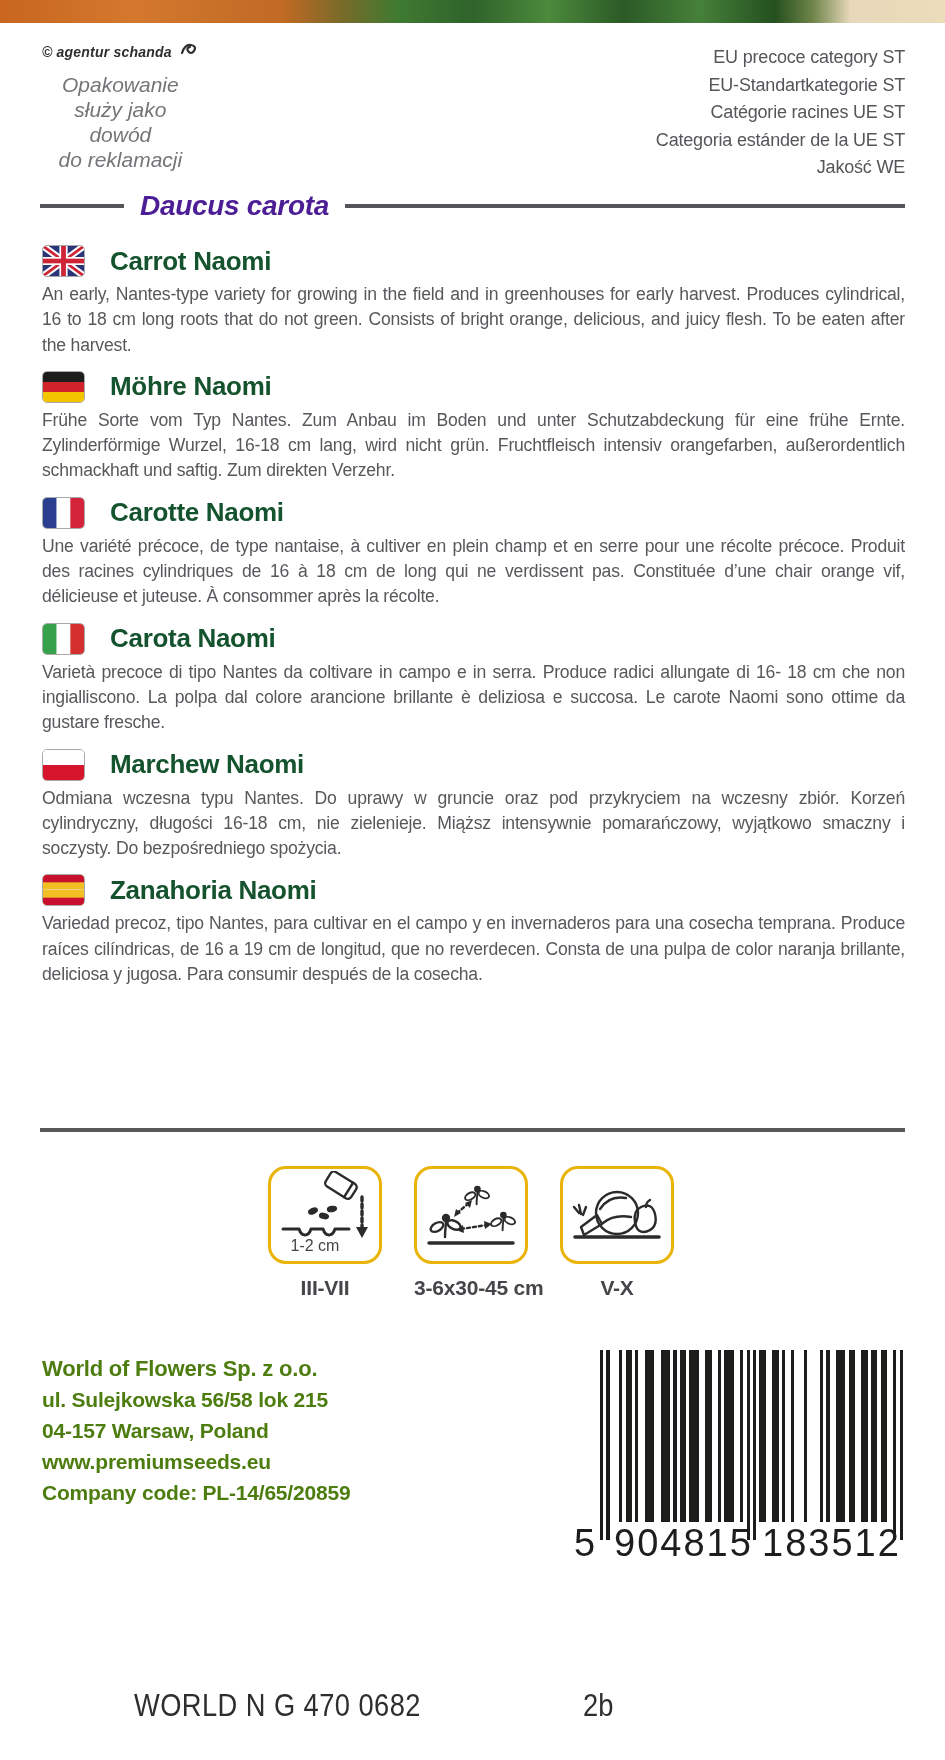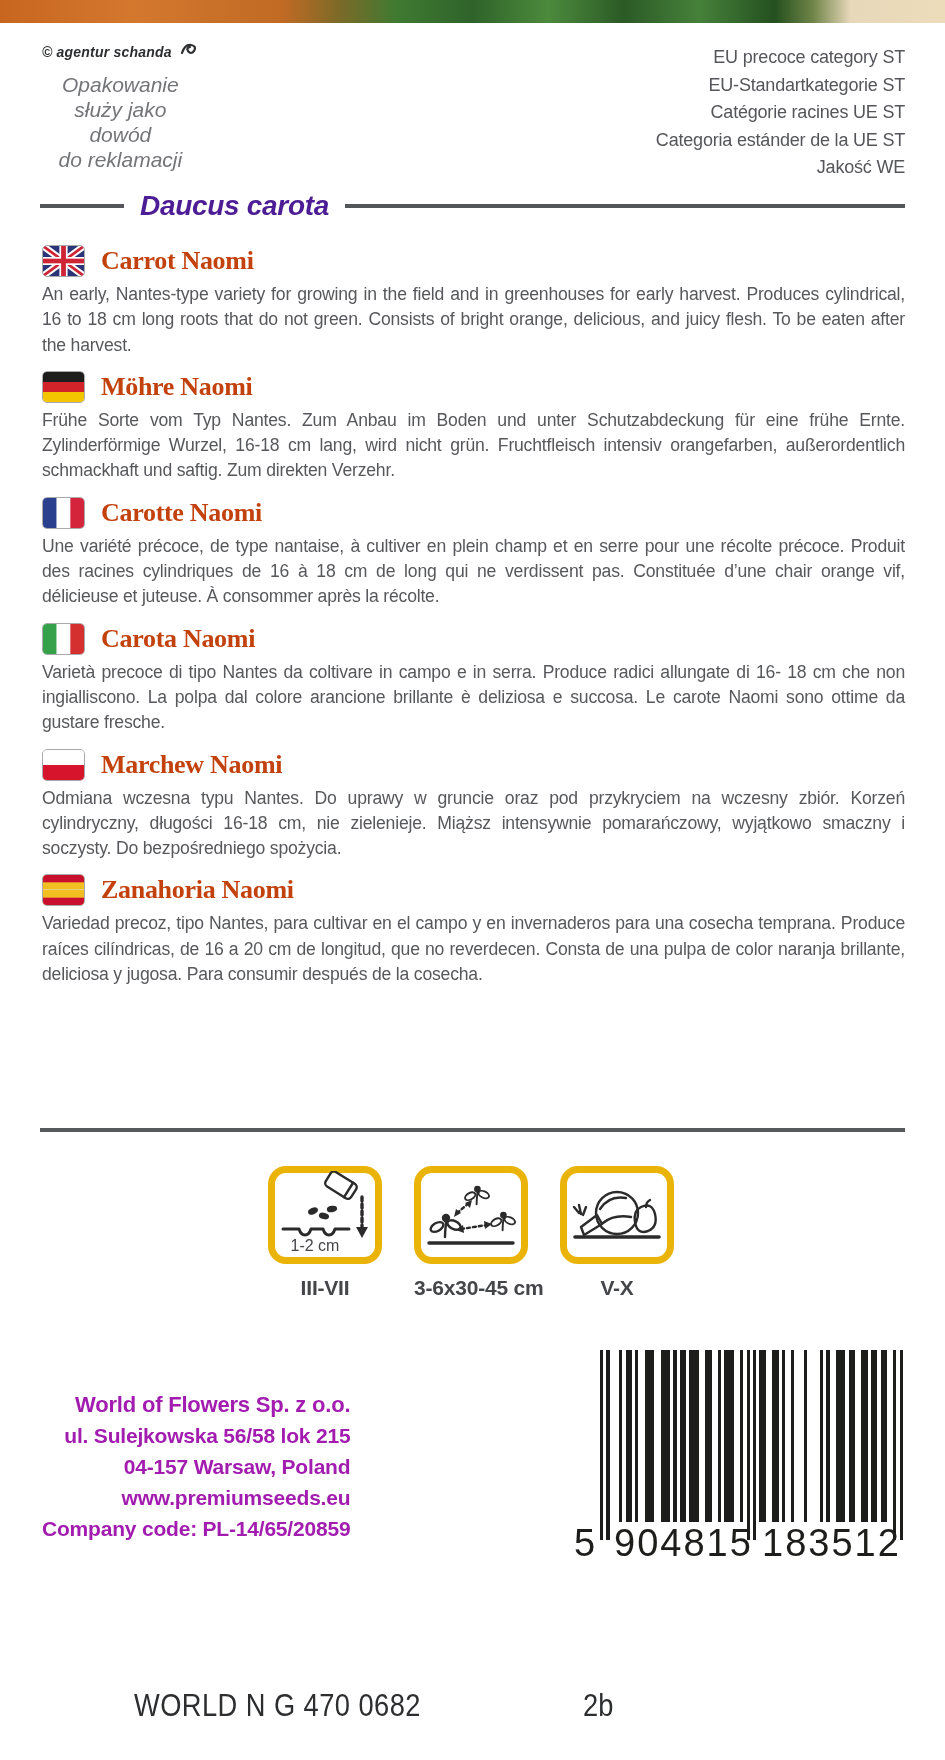--- a/index.html
+++ b/index.html
@@ -30,36 +30,36 @@
   .species-header .rule.right{flex:1;}
   .species-header .latin{margin:0 16px;font-style:italic;font-weight:700;font-size:28px;
     color:#4c1d95;letter-spacing:-0.3px;}
   
   .sections{position:absolute;left:42px;right:40px;top:240px;padding-top:5px;}
   .section{margin-bottom:13px;}
   .heading-row{display:flex;align-items:center;margin-bottom:5px;height:32px;}
   .flag{width:41px;height:30px;border-radius:5px;border:1px solid #a9a9ab;margin-right:16px;
     overflow:hidden;flex:0 0 auto;box-shadow:inset 0 1px 1px rgba(255,255,255,.5);}
   .flag svg{display:block;width:100%;height:100%;}
-  .section h2{margin:0;font-size:26px;font-weight:700;color:#c2410c;letter-spacing:-0.3px;font-family:Liberation Serif, serif;}
+  .section h2{margin:9px;font-size:26px;font-weight:700;color:#14532d;letter-spacing:-0.3px;}
   .section p{margin:0;font-size:17.6px;line-height:25.3px;color:#57585b;
     text-align:justify;letter-spacing:-0.2px;}
   
   .divider{position:absolute;left:40px;right:40px;top:1128px;height:4px;background:#58595b;}
   
   .pictograms{position:absolute;left:268px;top:1166px;display:flex;gap:32px;}
   .picto{width:114px;text-align:center;}
-  .picto .box{width:114px;height:98px;border:7px solid #eab308;border-radius:18px;
+  .picto .box{width:114px;height:98px;border:3px solid #eab308;border-radius:18px;
     box-sizing:border-box;background:#fff;display:flex;align-items:center;justify-content:center;}
   .picto .box svg{display:block;}
   .picto .label{display:block;margin-top:12px;font-weight:700;font-size:21px;color:#454649;
     white-space:nowrap;letter-spacing:-0.2px;}
   
-  .producer{position:absolute;left:42px;top:1389px;font-weight:700;color:#a21caf;
-    font-size:21px;line-height:31px;letter-spacing:-0.2px;text-align:right;}
+  .producer{position:absolute;left:42px;top:1353px;font-weight:700;color:#4d7c0f;
+    font-size:21px;line-height:31px;letter-spacing:-0.2px;}
   .producer .company{font-size:22px;}
   
   .barcode{position:absolute;left:574px;top:1350px;}
   .barcode-bars{display:flex;margin-left:26px;align-items:flex-start;}
   .mod{width:3.2px;height:172px;background:transparent;}
   .mod.on{background:#1d1d1b;}
   .mod.tall{height:190px;}
   .barcode-numbers{position:relative;height:40px;margin-top:-18px;color:#1d1d1b;
     font-size:38px;font-weight:400;}
   .barcode-numbers .d1{position:absolute;left:0;top:0;}
@@ -188,21 +188,21 @@
       <span class="flag">
         <svg viewBox="0 0 60 45" preserveAspectRatio="none">
           <rect width="60" height="45" fill="#f2bf23"></rect>
           <rect width="60" height="11" fill="#c8102e"></rect>
             <rect y="34" width="60" height="11" fill="#c8102e"></rect>
           <rect y="21" width="60" height="1.6" fill="#e9d27a"></rect>
         </svg>
       </span>
       <h2>Zanahoria Naomi</h2>
     </div>
-    <p>Variedad precoz, tipo Nantes, para cultivar en el campo y en invernaderos para una cosecha temprana. Produce raíces cilíndricas, de 16 a 20 cm de longitud, que no reverdecen. Consta de una pulpa de color naranja brillante, deliciosa y jugosa. Para consumir después de la cosecha.</p>
+    <p>Variedad precoz, tipo Nantes, para cultivar en el campo y en invernaderos para una cosecha temprana. Produce raíces cilíndricas, de 16 a 19 cm de longitud, que no reverdecen. Consta de una pulpa de color naranja brillante, deliciosa y jugosa. Para consumir después de la cosecha.</p>
   </div>
 
 </div>
 
 <div class="divider"></div>
 
 <div class="pictograms">
 
   <div class="picto">
     <div class="box">

